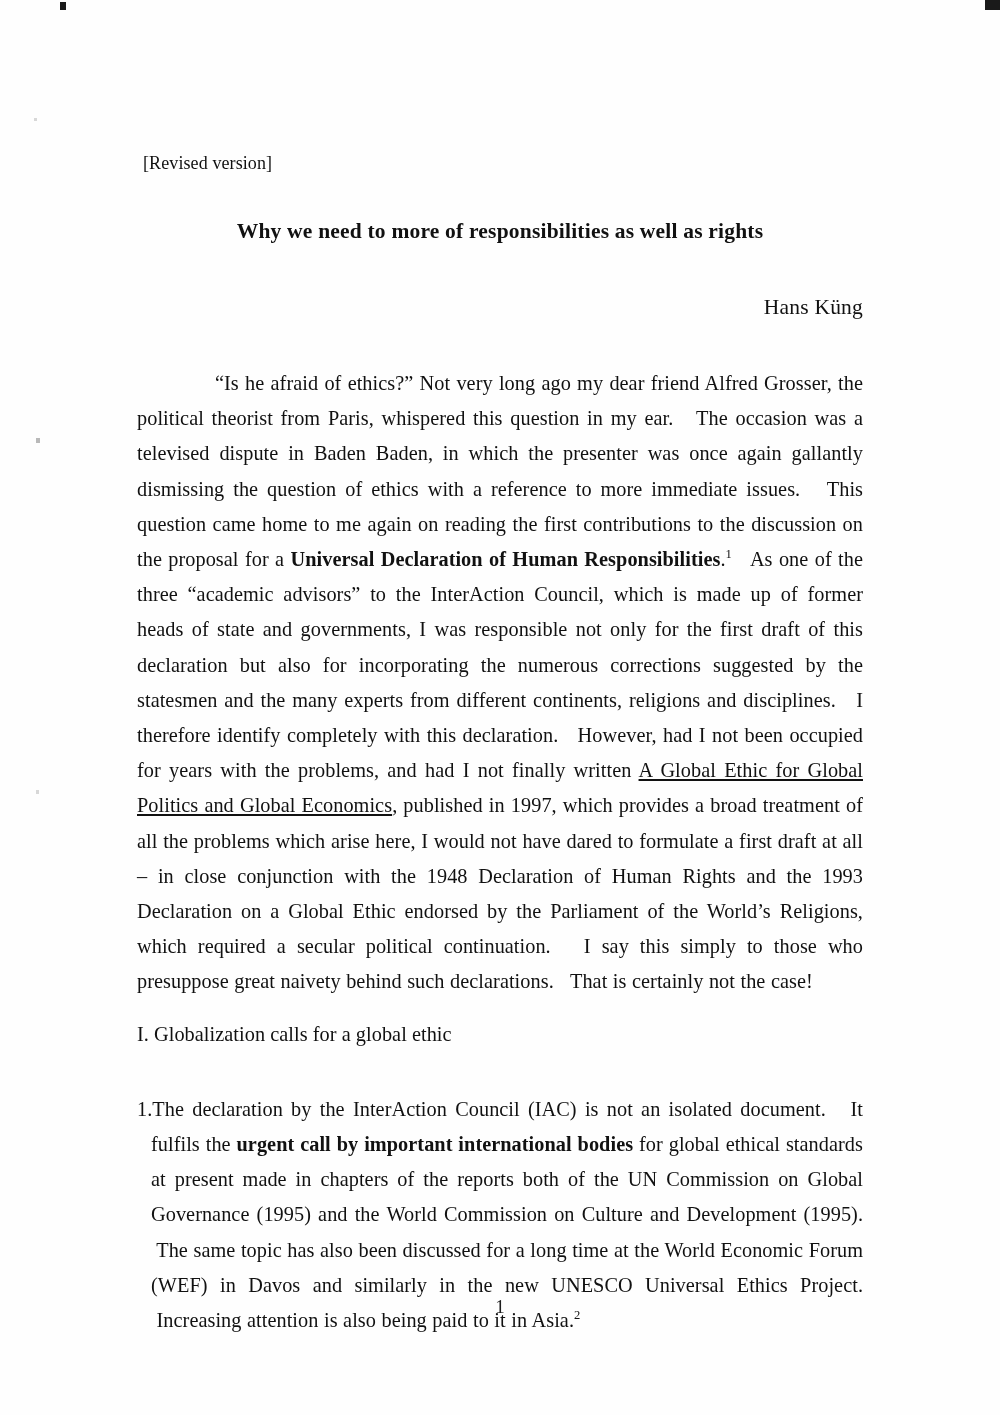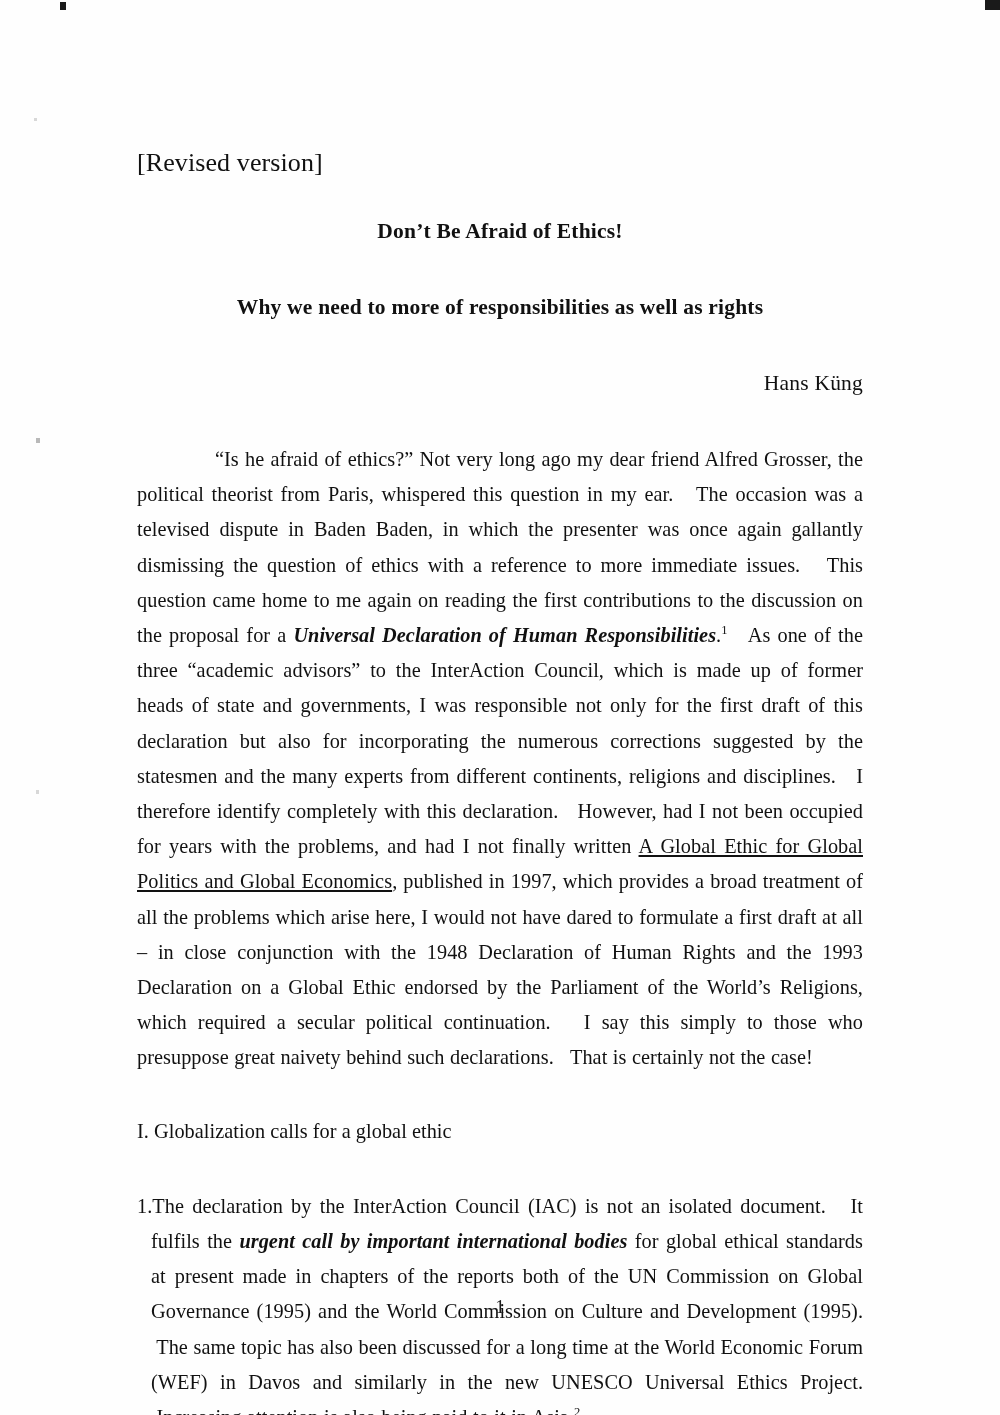--- a/index.html
+++ b/index.html
@@ -29,24 +29,24 @@
 
   
   .content {
     position: absolute;
     left: 137px;
     top: 148px;
     width: 726px;
   }
 
   .revised-line {
-    font-size: 26px;
+    font-size: 18px;
     line-height: 30px;
     letter-spacing: 0.1px;
-    margin: 0 0 38px 0;
+    margin: 0 0 38px 6px;
   }
 
   .doc-title {
     text-align: center;
     font-size: 21.5px;
     line-height: 30px;
     margin: 0 0 46px 0;
     letter-spacing: 0.2px;
   }
 
@@ -70,41 +70,41 @@
     margin: 0;
     font-size: 20.3px;
     line-height: 35.2px;
     text-align: justify;
     text-indent: 78px;
     letter-spacing: 0.05px;
     word-spacing: 0.4px;
   }
 
   .section-heading {
-    margin: 38px 0 0 0;
+    margin: 17px 0 0 0;
     font-size: 20.3px;
     line-height: 35.2px;
     text-align: left;
     letter-spacing: 0.05px;
   }
 
   .numbered-item {
     margin: 40px 0 0 0;
     font-size: 20.3px;
     line-height: 35.2px;
     text-align: justify;
     padding-left: 14px;
     text-indent: -14px;
     letter-spacing: 0.05px;
     word-spacing: 0.4px;
   }
 
   .num-label { text-indent: 0; }
 
-  b, strong { font-weight: 700; font-style: italic; }
+  b, strong { font-weight: 700; }
 
   .underlined {
     text-decoration: underline;
     text-underline-offset: 2px;
   }
 
   sup {
     font-size: 0.62em;
     vertical-align: super;
     line-height: 0;
@@ -130,21 +130,20 @@
   <div class="artifact" style="left:985px; top:0px; width:15px; height:10px;"></div>
   <div class="artifact" style="left:60px; top:2px; width:6px; height:8px;"></div>
   <div class="artifact soft" style="left:36px; top:438px; width:4px; height:5px;"></div>
   <div class="artifact faint" style="left:36px; top:790px; width:3px; height:4px;"></div>
   <div class="artifact faint" style="left:34px; top:118px; width:3px; height:3px;"></div>
 
   <div class="content">
 
     <div class="revised-line">[Revised version]</div>
 
-    <h1 class="doc-title">Don’t Be Afraid of Ethics!</h1>
 
     <h2 class="doc-subtitle">Why we need to more of responsibilities as well as rights</h2>
 
     <div class="doc-author">Hans Küng</div>
 
     <p class="body-para"><span>“Is he afraid of ethics?” Not very long ago my dear friend Alfred Grosser, the political theorist from Paris, whispered this question in my ear.</span><span class="wide-gap">   </span><span>The occasion was a televised dispute in Baden Baden, in which the presenter was once again gallantly dismissing the question of ethics with a reference to more immediate issues.</span><span class="wide-gap">   </span><span>This question came home to me again on reading the first contributions to the discussion on the proposal for a </span><b>Universal Declaration of Human Responsibilities</b><span>.</span><sup>1</sup><span class="wide-gap">   </span><span>As one of the three “academic advisors” to the InterAction Council, which is made up of former heads of state and governments, I was responsible not only for the first draft of this declaration but also for incorporating the numerous corrections suggested by the statesmen and the many experts from different continents, religions and disciplines.</span><span class="wide-gap">   </span><span>I therefore identify completely with this declaration.</span><span class="wide-gap">   </span><span>However, had I not been occupied for years with the problems, and had I not finally written </span><span class="underlined">A Global Ethic for Global Politics and Global Economics</span><span>, published in 1997, which provides a broad treatment of all the problems which arise here, I would not have dared to formulate a first draft at all – in close conjunction with the 1948 Declaration of Human Rights and the 1993 Declaration on a Global Ethic endorsed by the Parliament of the World’s Religions, which required a secular political continuation.</span><span class="wide-gap">   </span><span>I say this simply to those who presuppose great naivety behind such declarations.</span><span class="wide-gap">   </span><span>That is certainly not the case!</span></p>
 
     <div class="section-heading">I. Globalization calls for a global ethic</div>
 
     <p class="numbered-item"><span class="num-label">1.</span><span>The declaration by the InterAction Council (IAC) is not an isolated document.</span><span class="wide-gap">   </span><span>It fulfils the </span><b>urgent call by important international bodies</b><span> for global ethical standards at present made in chapters of the reports both of the UN Commission on Global Governance (1995) and the World Commission on Culture and Development (1995).</span><span class="wide-gap"> </span><span>The same topic has also been discussed for a long time at the World Economic Forum (WEF) in Davos and similarly in the new UNESCO Universal Ethics Project.</span><span class="wide-gap"> </span><span>Increasing attention is also being paid to it in Asia.</span><sup>2</sup></p>

